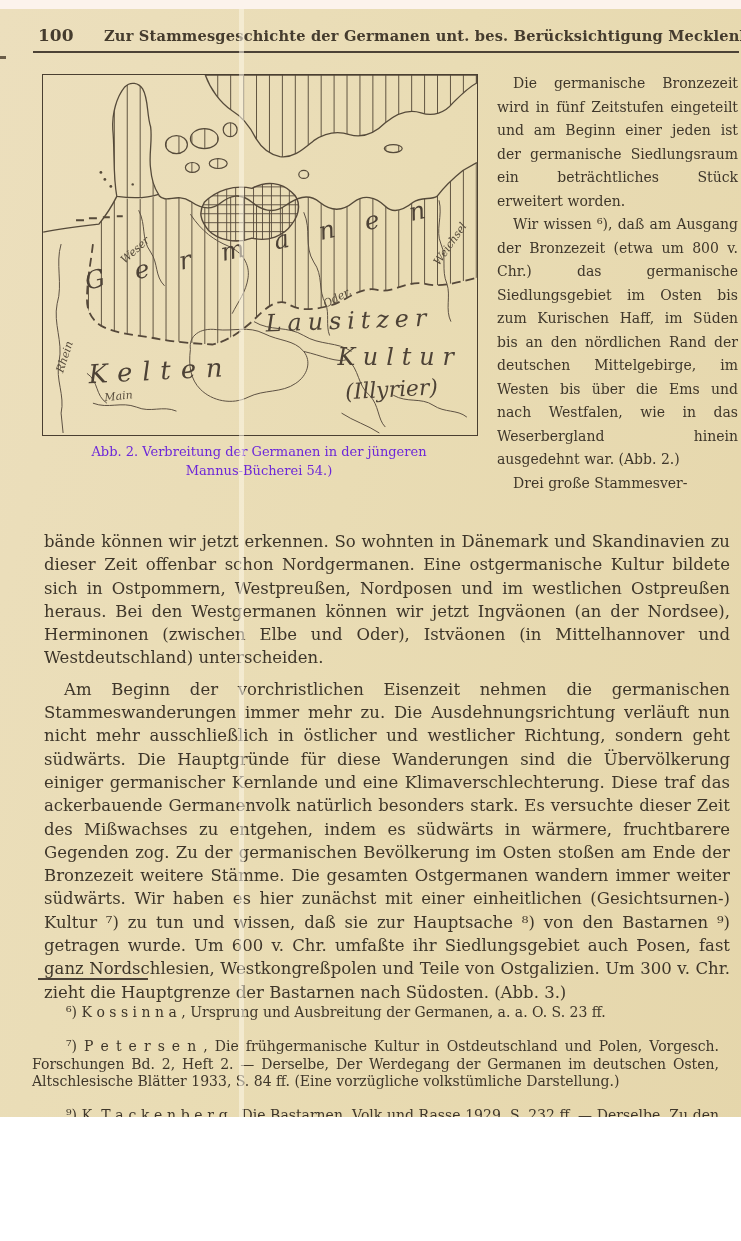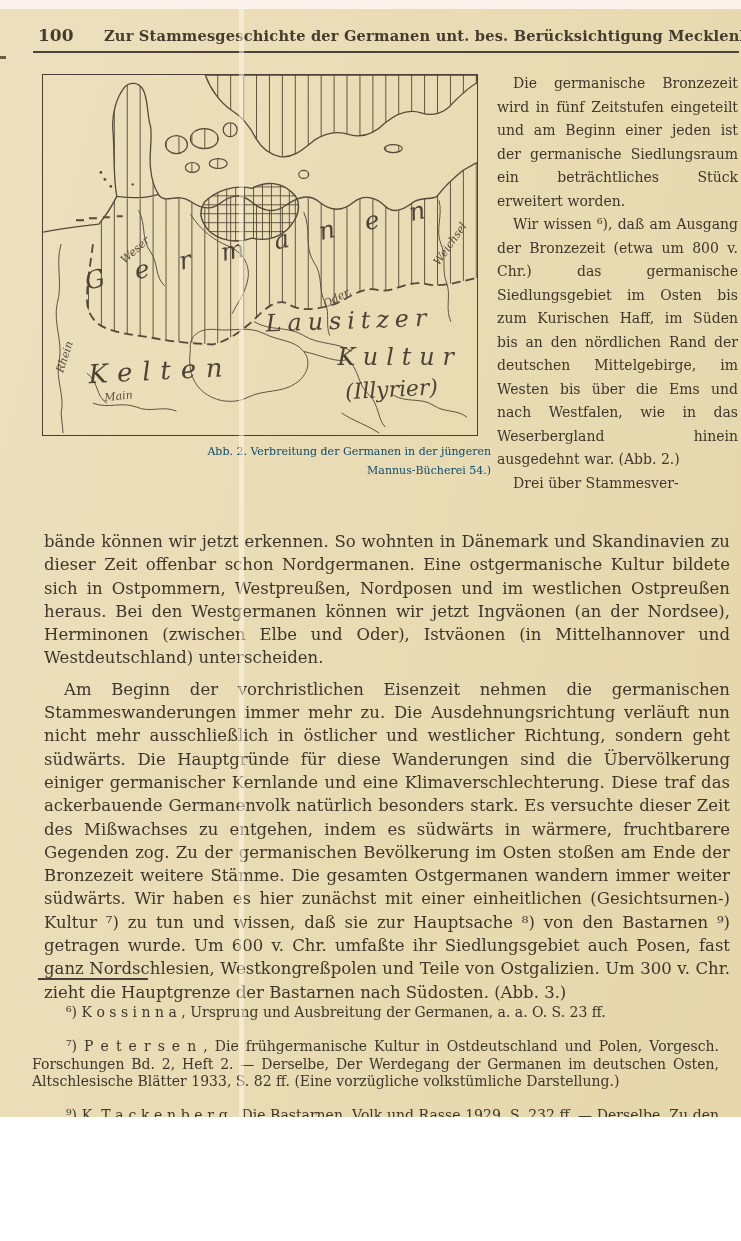--- a/index.html
+++ b/index.html
@@ -11,22 +11,22 @@
   .seam{position:absolute;left:239px;top:9px;width:5px;height:1164px;
         background:rgba(252,246,230,0.55);}
   .artifact-dash{position:absolute;left:0;top:56px;width:6px;height:3px;background:#6a5d49;}
   .pagenum{position:absolute;left:38px;top:25px;font-size:17px;font-weight:bold;color:#453c2e;}
   .htitle{position:absolute;left:104px;top:27px;width:636px;font-size:14.6px;font-weight:bold;
           color:#453c2e;white-space:nowrap;letter-spacing:0.2px;}
   .hrule{position:absolute;left:33px;top:51px;width:706px;height:2px;background:#4c4236;}
   .mapbox{position:absolute;left:42px;top:74px;width:436px;height:362px;
           border:1.6px solid #4a3f31;box-sizing:border-box;}
   .mapbox svg{display:block;width:100%;height:100%;}
-  .caption{position:absolute;left:27px;top:443px;width:464px;text-align:right;
-           font-size:11px;line-height:18.6px;color:#0c4a6e;}
+  .caption{position:absolute;left:27px;top:443px;width:464px;text-align:center;
+           font-size:13px;line-height:18.6px;color:#6d28d9;}
   .rcol{position:absolute;left:497px;top:72px;width:241px;font-size:14px;line-height:23.5px;
         text-align:justify;}
   .rcol p{margin:0;text-indent:16px;}
   .bodytext{position:absolute;left:36px;top:522px;width:702px;font-size:16.5px;
             line-height:23.3px;text-align:justify;}
   .bodytext p{margin:8px;}
   .bodytext p.ind{text-indent:20px;}
   .fnrule{position:absolute;left:38px;top:978px;width:110px;height:2px;background:#4a4136;}
   .footnotes{position:absolute;left:16px;top:988px;width:719px;font-size:14px;
              line-height:17.8px;text-align:justify;}
@@ -125,33 +125,33 @@
   </div>
 
   <div class="caption">
     <div>Abb. 2.  Verbreitung der Germanen in der jüngeren</div>
     <div>Mannus-Bücherei 54.)</div>
   </div>
 
   <div class="rcol">
     <p>Die germanische Bronzezeit wird in fünf Zeitstufen eingeteilt und am Beginn einer jeden ist der germanische Siedlungsraum ein beträchtliches Stück erweitert worden.</p>
     <p>Wir wissen ⁶), daß am Ausgang der Bronzezeit (etwa um 800 v. Chr.) das germanische Siedlungsgebiet im Osten bis zum Kurischen Haff, im Süden bis an den nördlichen Rand der deutschen Mittelgebirge, im Westen bis über die Ems und nach Westfalen, wie in das Weserbergland hinein ausgedehnt war. (Abb. 2.)</p>
-    <p>Drei über Stammesver-</p>
+    <p>Drei große Stammesver-</p>
   </div>
 
   <div class="bodytext">
     <p>bände können wir jetzt erkennen.  So wohnten in Dänemark und Skandinavien zu dieser Zeit offenbar schon Nordgermanen.  Eine ostgermanische Kultur bildete sich in Ostpommern, Westpreußen, Nordposen und im westlichen Ostpreußen heraus.  Bei den Westgermanen können wir jetzt Ingväonen (an der Nordsee), Herminonen (zwischen Elbe und Oder), Istväonen (in Mittelhannover und Westdeutschland) unterscheiden.</p>
     <p class="ind">Am Beginn der vorchristlichen Eisenzeit nehmen die germanischen Stammeswanderungen immer mehr zu.  Die Ausdehnungsrichtung verläuft nun nicht mehr ausschließlich in östlicher und westlicher Richtung, sondern geht südwärts. Die Hauptgründe für diese Wanderungen sind die Übervölkerung einiger germanischer Kernlande und eine Klimaverschlechterung.  Diese traf das ackerbauende Germanenvolk natürlich besonders stark.  Es versuchte dieser Zeit des Mißwachses zu entgehen, indem es südwärts in wärmere, fruchtbarere Gegenden zog.  Zu der germanischen Bevölkerung im Osten stoßen am Ende der Bronzezeit weitere Stämme.  Die gesamten Ostgermanen wandern immer weiter südwärts.  Wir haben es hier zunächst mit einer einheitlichen (Gesichtsurnen-) Kultur ⁷) zu tun und wissen, daß sie zur Hauptsache ⁸) von den Bastarnen ⁹) getragen wurde.  Um 600 v. Chr. umfaßte ihr Siedlungsgebiet auch Posen, fast ganz Nordschlesien, Westkongreßpolen und Teile von Ostgalizien.  Um 300 v. Chr. zieht die Hauptgrenze der Bastarnen nach Südosten.  (Abb. 3.)</p>
   </div>
 
   <div class="fnrule"></div>
 
   <div class="footnotes">
     <p>⁶) K o s s i n n a , Ursprung und Ausbreitung der Germanen, a. a. O. S. 23 ff.</p>
-    <p>⁷) P e t e r s e n , Die frühgermanische Kultur in Ostdeutschland und Polen, Vorgesch. Forschungen Bd. 2, Heft 2. — Derselbe, Der Werdegang der Germanen im deutschen Osten, Altschlesische Blätter 1933, S. 82 ff. (Eine vorzügliche volkstümliche Darstellung.)</p>
+    <p>⁷) P e t e r s e n , Die frühgermanische Kultur in Ostdeutschland und Polen, Vorgesch. Forschungen Bd. 2, Heft 2. — Derselbe, Der Werdegang der Germanen im deutschen Osten, Altschlesische Blätter 1933, S. 84 ff. (Eine vorzügliche volkstümliche Darstellung.)</p>
     <p>⁹) K. T a c k e n b e r g , Die Bastarnen, Volk und Rasse 1929, S. 232 ff. — Derselbe, Zu den Wanderungen der Ostgermanen, Mannus 22, 1930, S. 200 ff. — H.-L. J a n s s e n , Besprechung von L a  B a u m e , Urgeschichte der Ostgermanen in: „Völkische Kultur“, Dezemberheft 1934.</p>
   </div>
 
   <div class="seam"></div>
   <div class="band-light-bottom"></div>
   <div class="band-tan-bottom"></div>
   <div class="handle"></div>
 
 </div>
 

